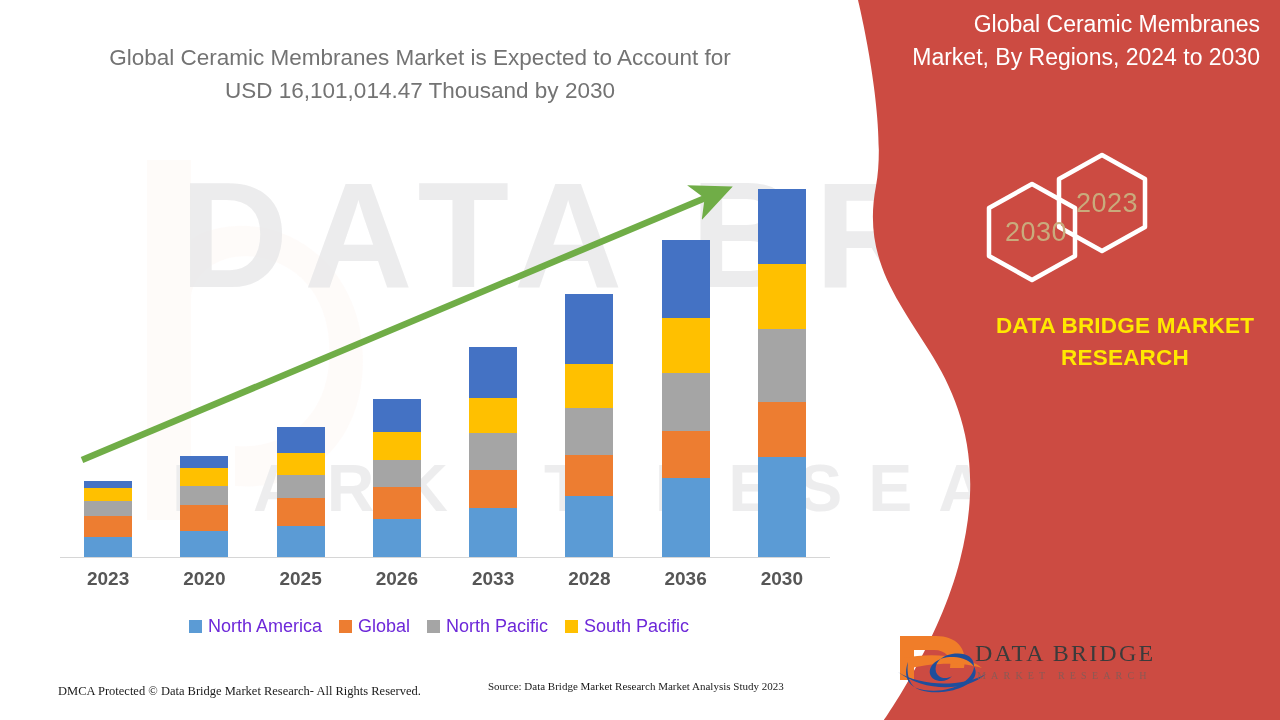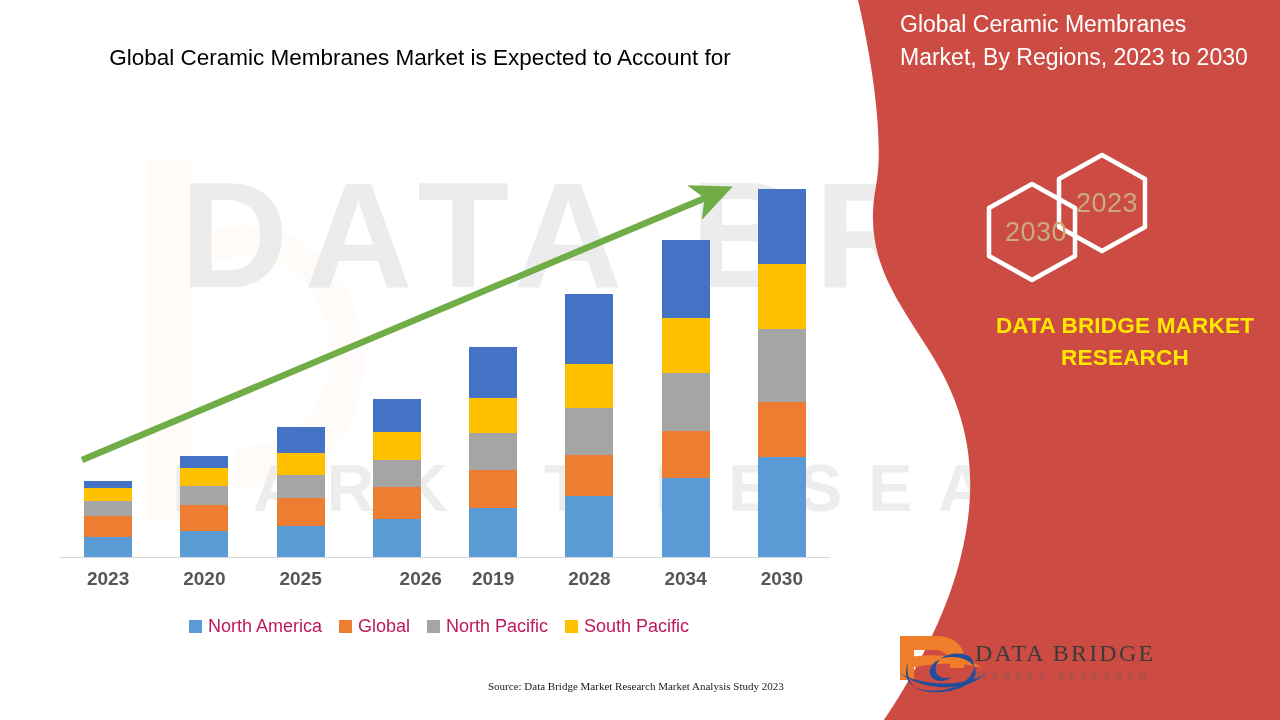--- a/index.html
+++ b/index.html
@@ -25,21 +25,21 @@
   .wm-text2 {
     position:absolute; left:172px; top:450px; width:700px;
     font-size:66px; font-weight:700; letter-spacing:26px;
     color:#ececed; opacity:0.9; white-space:nowrap;
     pointer-events:none; user-select:none;
   }
 
   
   .chart-title {
     position:absolute; left:40px; top:42px; width:760px;
-    text-align:center; color:#000000; font-size:22.5px;
+    text-align:center; color:#737373; font-size:22.5px;
     line-height:1.45; font-weight:400;
   }
 
   
   #plot { position:absolute; left:60px; top:160px; width:770px; height:398px; }
   .axis-line {
     position:absolute; left:60px; top:557px; width:770px; height:1px;
     background:#d6d6d6;
   }
   .bar-group { position:absolute; bottom:0; width:48px; }
@@ -55,37 +55,37 @@
     font-size:19px; font-weight:700; color:#565656;
   }
 
   
   .legend {
     position:absolute; left:60px; top:616px; width:775px;
     display:flex; justify-content:center; align-items:center; gap:0px;
   }
   .legend-item { display:flex; align-items:center; margin-right:17px; }
   .legend-swatch { width:13px; height:13px; margin-right:6px; flex:0 0 auto; }
-  .legend-label { font-size:18px; color:#be185d; white-space:nowrap; }
+  .legend-label { font-size:18px; color:#6d28d9; white-space:nowrap; }
 
   
   .footer-left {
     position:absolute; left:58px; top:684px;
     font-family:"Liberation Serif", serif; font-size:12.5px; color:#1a1a1a;
   }
   .footer-right {
     position:absolute; left:488px; top:680px;
     font-family:"Liberation Serif", serif; font-size:11px; color:#1a1a1a;
   }
 
   
   .panel { position:absolute; left:0; top:0; width:1280px; height:720px; pointer-events:none; }
   .panel-title {
     position:absolute; left:900px; top:8px; width:360px;
-    text-align:left; color:#ffffff; font-size:23px; line-height:1.42;
+    text-align:right; color:#ffffff; font-size:23px; line-height:1.42;
   }
   .hexwrap { position:absolute; left:975px; top:150px; width:210px; height:145px; }
   .hex-num {
     position:absolute; font-size:27px; color:#c9ab7c; letter-spacing:0.5px;
   }
   .brand {
     position:absolute; left:955px; top:310px; width:340px;
     text-align:center; color:#ffe800; font-size:22.5px;
     font-weight:700; line-height:1.42; letter-spacing:0.2px;
   }
@@ -107,20 +107,21 @@
 <div id="stage">
 
   <svg class="wm-b" viewBox="0 0 270 380">
     <path d="M52 10 L52 370 L96 370 L96 150 C96 120 130 100 168 108 C212 118 238 158 234 212 C230 268 190 300 140 296 L140 336 C214 342 268 292 268 210 C268 128 208 72 140 76 C122 77 106 82 96 90 L96 10 Z" fill="#fbe3d9"></path>
   </svg>
   <div class="wm-text">DATA BRIDGE</div>
   <div class="wm-text2">MARKET RESEARCH</div>
 
   <div class="chart-title">
     <div>Global Ceramic Membranes Market is Expected to Account for</div>
+    <div>USD 16,101,014.47 Thousand by 2030</div>
   </div>
 
   <div id="plot">
       <div class="bar-group" style="left: 24.125px;">
         <div class="seg" style="height: 6.965px; background: rgb(68, 114, 196);"></div>
         <div class="seg" style="height: 12.935px; background: rgb(255, 192, 0);"></div>
         <div class="seg" style="height: 14.925px; background: rgb(165, 165, 165);"></div>
         <div class="seg" style="height: 20.895px; background: rgb(237, 125, 49);"></div>
         <div class="seg" style="height: 20.895px; background: rgb(91, 155, 213);"></div>
       </div>
@@ -182,24 +183,24 @@
         <path d="M0,0.2 L6.4,3.1 L0,6.0 L1.7,3.1 Z" fill="#70ad47"></path>
       </marker>
     </defs>
     <line x1="22" y1="300" x2="650" y2="36" stroke="#70ad47" stroke-width="6.5" marker-end="url(#ah)"></line>
   </svg>
 
   <div class="xlabels">
       <div class="xlabel" style="left: 3.125px;">2023</div>
       <div class="xlabel" style="left: 99.375px;">2020</div>
       <div class="xlabel" style="left: 195.625px;">2025</div>
-      <div class="xlabel" style="left: 291.875px; text-align: right;">2026</div>
-      <div class="xlabel" style="left: 388.125px;">2019</div>
+      <div class="xlabel" style="left: 291.875px;">2026</div>
+      <div class="xlabel" style="left: 388.125px;">2033</div>
       <div class="xlabel" style="left: 484.375px;">2028</div>
-      <div class="xlabel" style="left: 580.625px;">2034</div>
+      <div class="xlabel" style="left: 580.625px;">2036</div>
       <div class="xlabel" style="left: 676.875px;">2030</div>
     </div>
 
   <div class="legend">
       <div class="legend-item">
         <span class="legend-swatch" style="background: rgb(91, 155, 213);"></span>
         <span class="legend-label">North America</span>
       </div>
       <div class="legend-item">
         <span class="legend-swatch" style="background: rgb(237, 125, 49);"></span>
@@ -208,33 +209,34 @@
       <div class="legend-item">
         <span class="legend-swatch" style="background: rgb(165, 165, 165);"></span>
         <span class="legend-label">North Pacific</span>
       </div>
       <div class="legend-item">
         <span class="legend-swatch" style="background: rgb(255, 192, 0);"></span>
         <span class="legend-label">South Pacific</span>
       </div>
     </div>
 
+  <div class="footer-left">DMCA Protected © Data Bridge Market Research- All Rights Reserved.</div>
   <div class="footer-right">Source: Data Bridge Market Research Market Analysis Study 2023</div>
 
   <svg class="panel" viewBox="0 0 1280 720" preserveAspectRatio="none">
     <path d="M858,0 L1280,0 L1280,720 L884,720
              C884,720 940,640 960,560
              C985,462 960,400 930,352
              C898,300 862,258 876,186
              C888,122 858,0 858,0 Z" fill="#cc4b42"></path>
   </svg>
 
   <div class="panel-title">
     <div>Global Ceramic Membranes</div>
-    <div>Market, By Regions, 2023 to 2030</div>
+    <div>Market, By Regions, 2024 to 2030</div>
   </div>
 
   <div class="hexwrap">
     <svg viewBox="0 0 210 145" width="210" height="145">
       <polygon points="127,5 170,29 170,77 127,101 84,77 84,29" fill="none" stroke="#ffffff" stroke-width="4.5" stroke-linejoin="round"></polygon>
       <polygon points="57,34 100,58 100,106 57,130 14,106 14,58" fill="none" stroke="#ffffff" stroke-width="4.5" stroke-linejoin="round"></polygon>
     </svg>
     <div class="hex-num" style="left:101px; top:38px;">2023</div>
     <div class="hex-num" style="left:30px; top:67px;">2030</div>
   </div>

